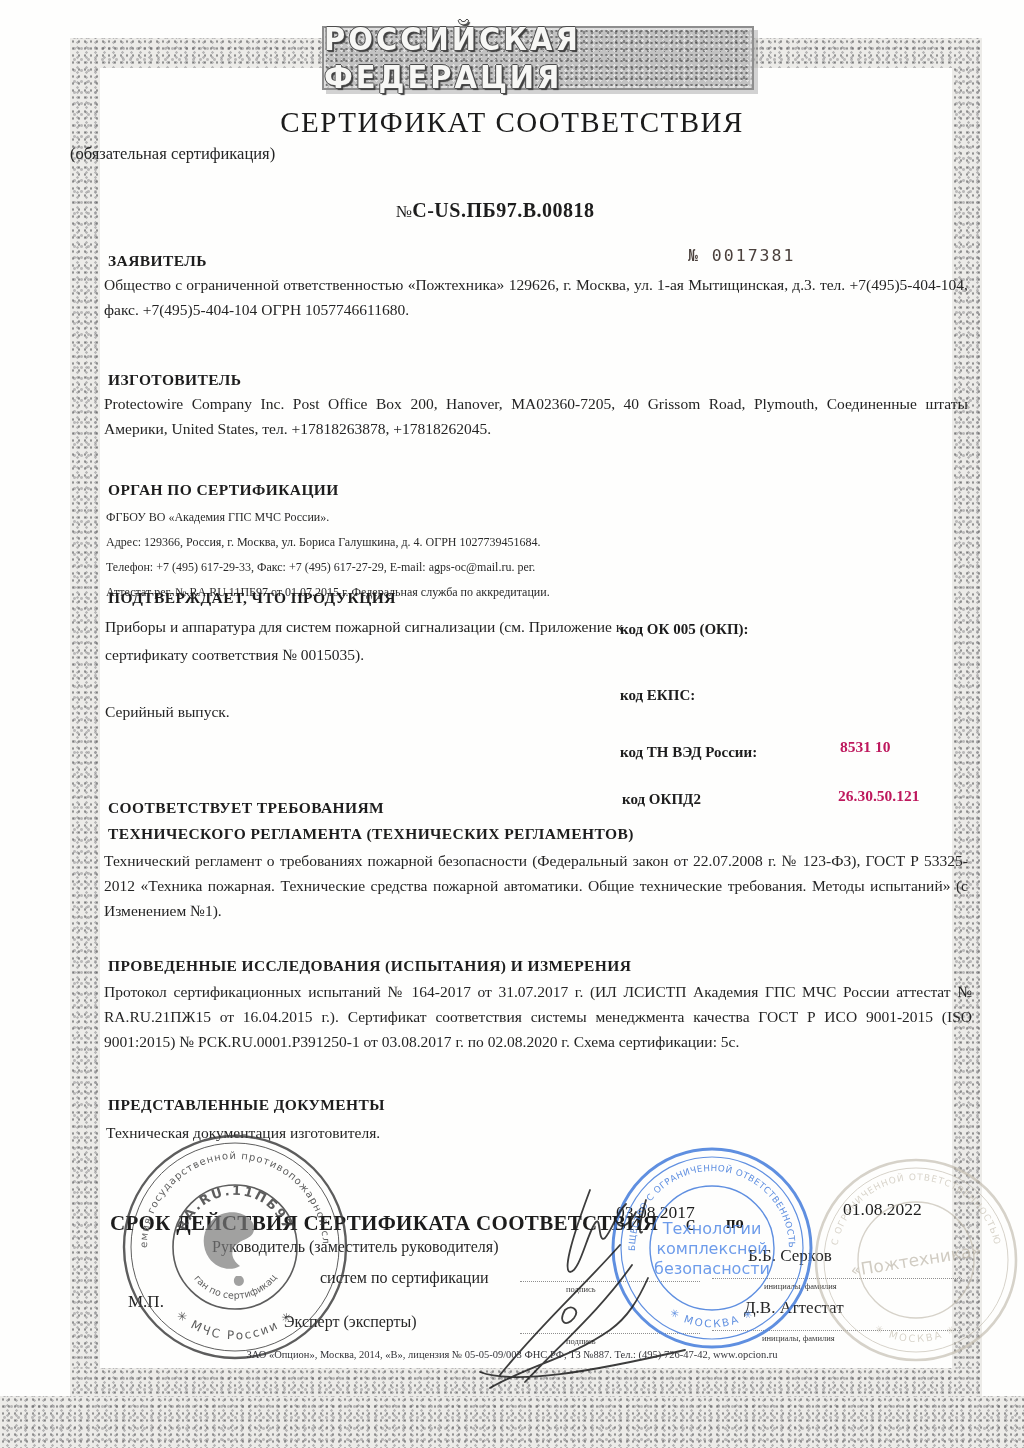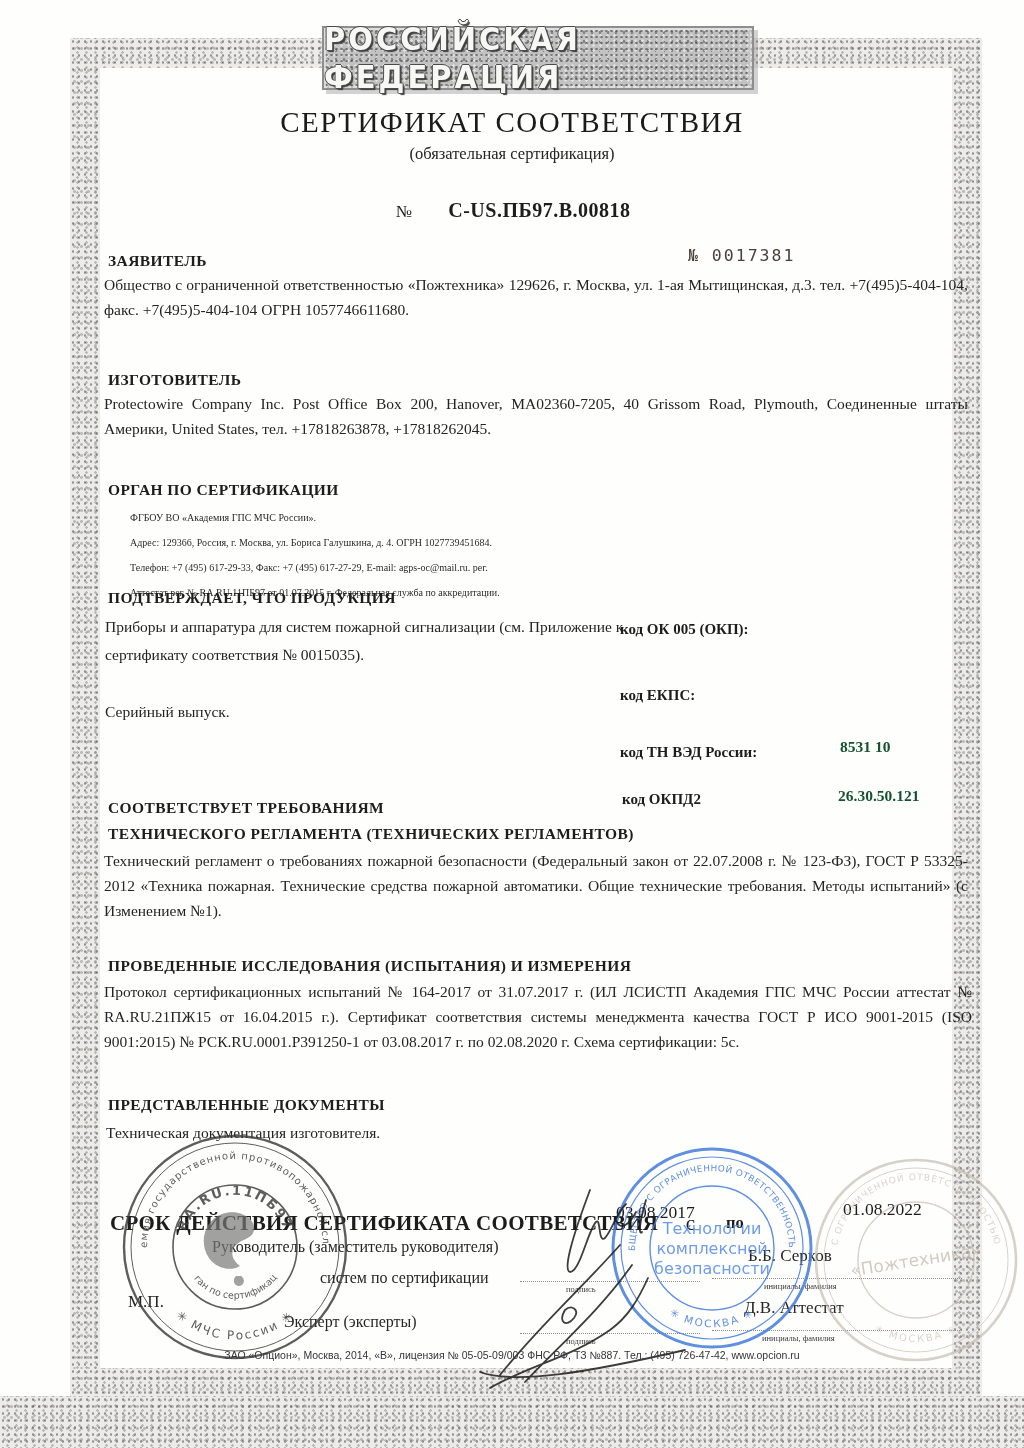--- a/index.html
+++ b/index.html
@@ -8,47 +8,47 @@
   .band{position:absolute;background-color:#ecebe8;
         background-image:
           radial-gradient(circle, rgba(70,70,72,.55) 1px, transparent 1.3px),
           radial-gradient(circle, rgba(120,120,125,.45) 1px, transparent 1.5px),
           radial-gradient(circle, rgba(95,95,100,.35) 1.2px, transparent 1.7px);
         background-size:6px 7px,9px 5px,7px 11px;
         background-position:0 0,3px 2px,1px 5px;}
   .abs{position:absolute;}
   .h{font-weight:bold;font-size:15.5px;letter-spacing:.4px;color:#1d1d1d;}
   .para{font-size:15.5px;line-height:1.6;text-align:justify;color:#242424;}
-  .lines{font-size:10px;line-height:25px;color:#2a2a2a;margin-left:24px;}
+  .lines{font-size:12px;line-height:25px;color:#2a2a2a;}
   .code-label{font-weight:bold;font-size:15px;color:#1d1d1d;}
-  .code-value{font-weight:bold;font-size:15.5px;color:#14532d;}
+  .code-value{font-weight:bold;font-size:15.5px;color:#be185d;}
   .tiny{font-size:8.5px;color:#3a3a3a;}
   .dotline{position:absolute;border-top:1px dotted #8f8f8f;height:0;}
   #banner{position:absolute;left:322px;top:26px;width:428px;height:60px;
           background-color:#c2c2c2;
           background-image:
             radial-gradient(circle, rgba(60,60,60,.6) 1px, transparent 1.3px),
             radial-gradient(circle, rgba(255,255,255,.5) 1px, transparent 1.4px),
             radial-gradient(circle, rgba(40,40,40,.4) 1.2px, transparent 1.6px);
           background-size:5px 6px,7px 5px,8px 9px;
           border:2px solid #8e8e8e;box-shadow:4px 4px 0 rgba(130,130,130,.35), inset 0 0 0 2px rgba(250,250,250,.5);
           display:flex;align-items:center;justify-content:center;}
   #banner .txt{font-family:"DejaVu Sans",sans-serif;font-weight:bold;font-size:29px;letter-spacing:3px;
           color:#f7f7f5;transform:scaleY(1.12);
           text-shadow:1px 0 #4c4c4c,-1px 0 #4c4c4c,0 1px #4c4c4c,0 -1px #4c4c4c,2px 2px 1px #3d3d3d;}
   #doc-title{position:absolute;left:70px;top:106px;width:884px;text-align:center;
           font-size:29px;letter-spacing:1.5px;color:#1b1b1b;}
-  #doc-subtitle{position:absolute;left:70px;top:144px;width:884px;text-align:center;font-size:16.5px;color:#242424;}
+  #doc-subtitle{position:absolute;left:70px;top:144px;width:884px;font-size:16.5px;color:#242424;}
   #cert-no-row{position:absolute;left:396px;top:199px;font-size:17px;color:#1d1d1d;}
-  #cert-no-row b{font-size:20px;letter-spacing:.5px;margin-left:36px;}
+  #cert-no-row b{font-size:20px;letter-spacing:.5px;}
   #serial{font-family:"DejaVu Sans Mono",monospace;font-size:16.5px;letter-spacing:2px;color:#4a403c;}
   .stamp{position:absolute;}
   svg text{font-family:"DejaVu Sans",sans-serif;}
   #footer{position:absolute;left:70px;top:1349px;width:884px;text-align:center;
-          font-family:Liberation Sans, sans-serif;font-size:10.5px;color:#35353a;}
+          font-family:Liberation Serif, serif;font-size:10.5px;color:#35353a;}
 </style>
 </head>
 <body>
 
 <div id="page">
 
   <div class="band" style="left:70px;top:38px;width:912px;height:30px;"></div>
   <div class="band" style="left:70px;top:38px;width:30px;height:1360px;"></div>
   <div class="band" style="left:952px;top:38px;width:30px;height:1360px;"></div>
   <div class="band" style="left:70px;top:1368px;width:912px;height:30px;"></div>

